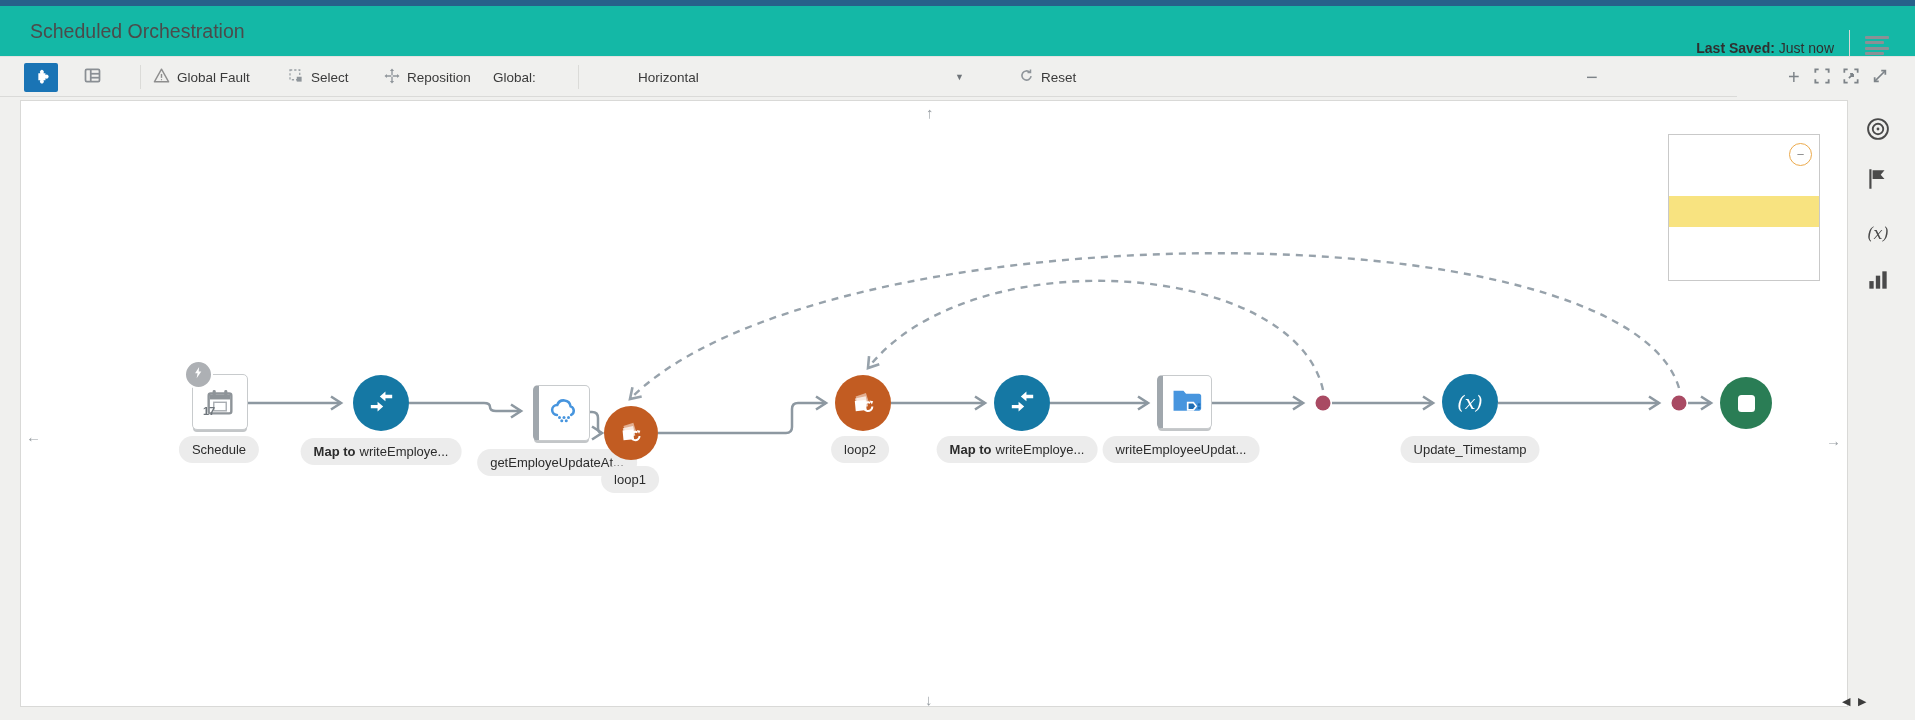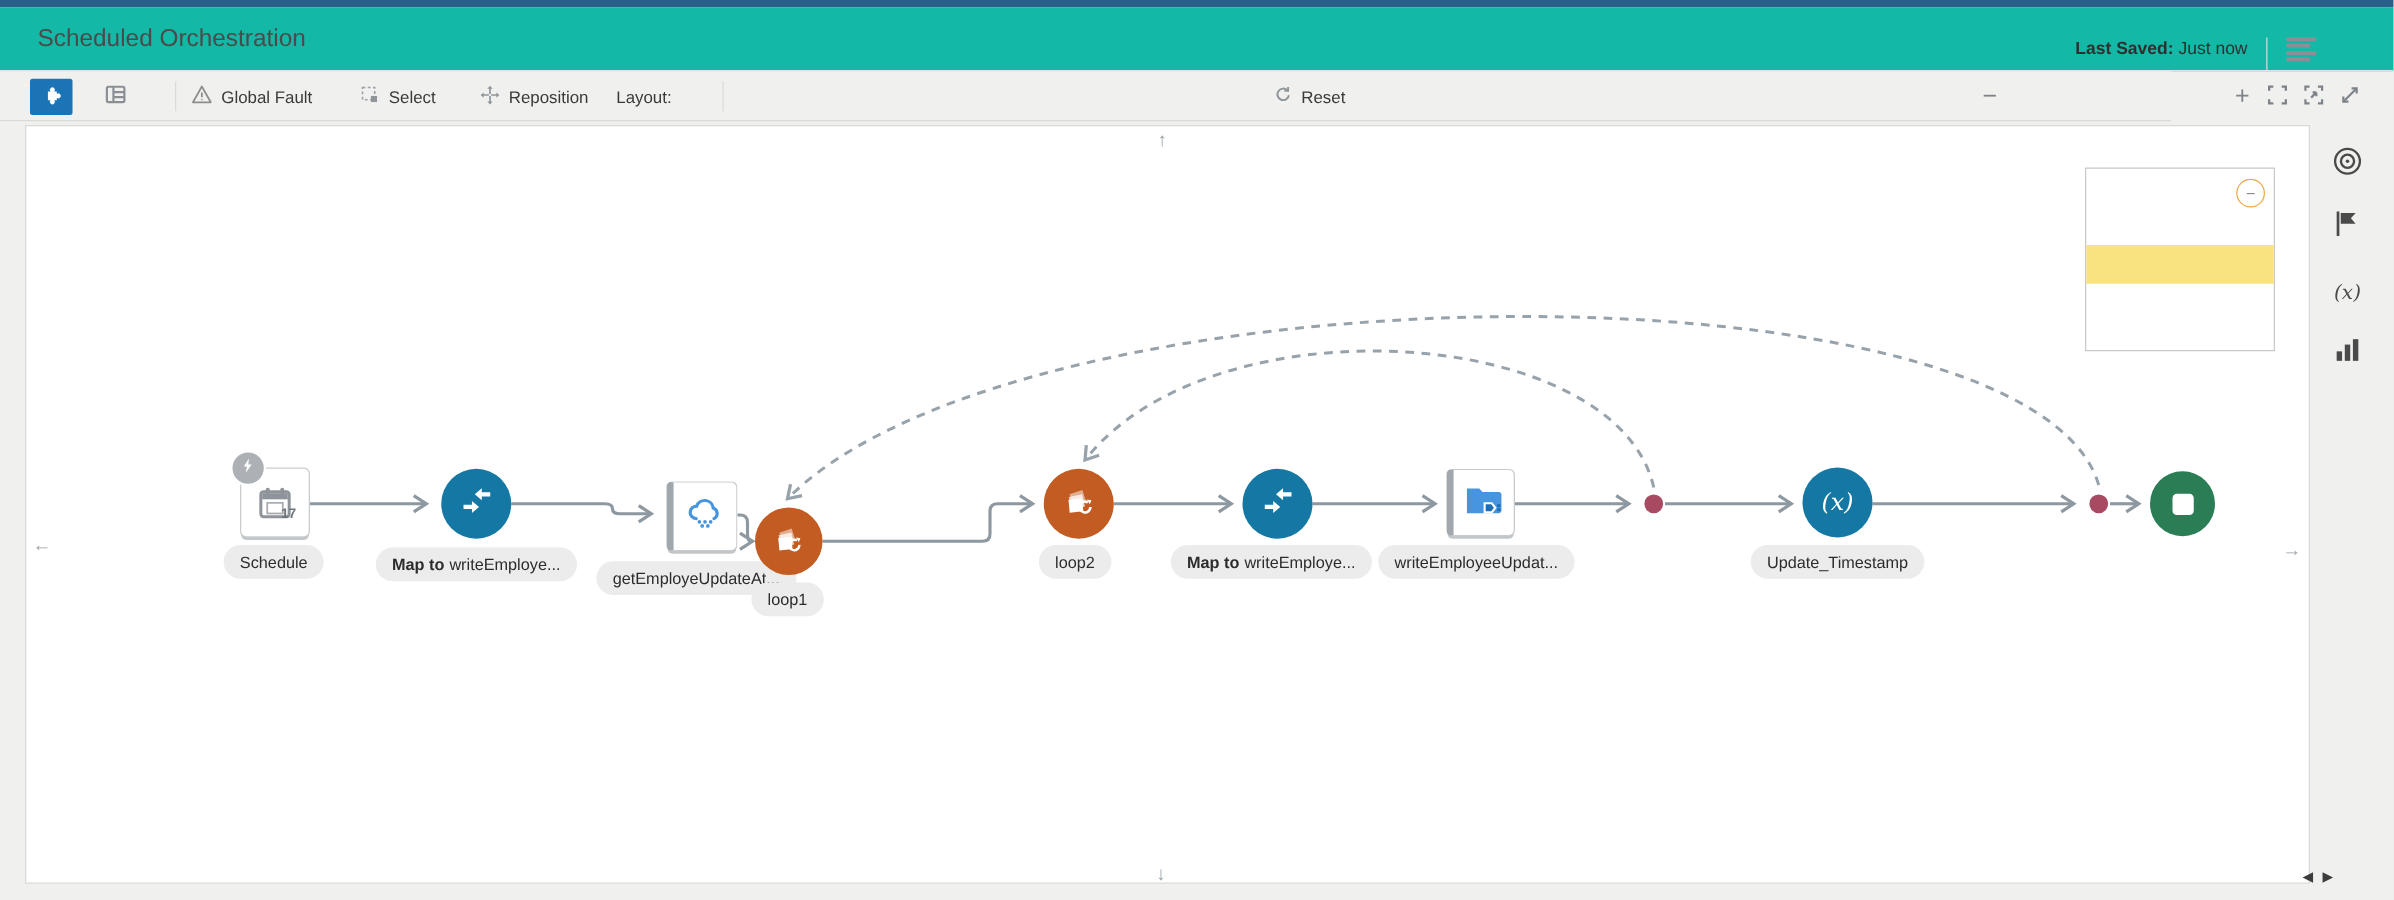--- a/index.html
+++ b/index.html
@@ -6,21 +6,21 @@
   *{box-sizing:border-box;}
   #stage{position:relative;width:1915px;height:720px;background:#f0f0ee;overflow:hidden;
          font-family:"Liberation Sans",sans-serif;color:#3c3c3c;}
   .abs{position:absolute;}
 
   
   #topbar{left:0;top:0;width:1915px;height:6px;background:#27618a;}
   #header{left:0;top:6px;width:1915px;height:51px;background:#14b8a6;border-bottom:1px solid #e3e3e1;
           display:flex;align-items:center;}
   #page-title{position:absolute;left:30px;font-size:19.5px;color:#4b4b4b;}
-  #header-right{position:absolute;right:60px;display:flex;align-items:flex-start;gap:15px;margin-top:23px;}
+  #header-right{position:absolute;right:24px;display:flex;align-items:flex-end;gap:15px;margin-top:23px;}
   #last-saved{font-size:14px;color:#2f2f2f;white-space:nowrap;}
   #last-saved b{font-weight:bold;}
   .vdiv{width:1px;height:26px;background:#d8d8d6;}
   .hamb{width:26px;height:20px;display:flex;flex-direction:column;justify-content:space-between;cursor:pointer;}
   .hamb i{display:block;height:3px;background:#8b9095;border-radius:1px;}
 
   
   #toolbar{left:0;top:57px;width:1737px;height:40px;background:#f0f0ee;border-bottom:1px solid #dadad8;}
   .tb-item{position:absolute;top:0;height:40px;display:flex;align-items:center;gap:6px;font-size:13.5px;color:#3a3a3a;cursor:pointer;}
   .tb-sep{position:absolute;top:8px;width:1px;height:24px;background:#dbdbd8;}
@@ -48,21 +48,21 @@
   .box-node{background:#fff;border:1px solid #c8cbcd;border-radius:5px;z-index:3;cursor:pointer;
             display:flex;align-items:center;justify-content:center;box-shadow:0 3px 0 -1px #c3c6c8;}
   .spine{border-left:6px solid #a0a7ad;}
   .pill{height:27px;line-height:27px;padding:0 13px;border-radius:13.5px;background:#ececec;color:#2c2c2c;
         font-size:13px;white-space:nowrap;transform:translateX(-50%);z-index:2;cursor:pointer;}
   .pill b{font-weight:bold;margin-right:4px;}
   .fx-glyph{font-family:"DejaVu Serif",serif;font-style:italic;font-size:19px;color:#fff;}
   .end-square{width:17px;height:17px;border-radius:3.5px;background:#fff;}
   #sched-badge{left:184px;top:360px;width:29px;height:29px;border-radius:50%;background:#adb0b4;border:2px solid #fff;
                z-index:4;display:flex;align-items:center;justify-content:center;}
-  #cal-day{position:absolute;left:0;top:20px;width:100%;text-align:right;font-size:11px;font-weight:bold;color:#6e757b;}
+  #cal-day{position:absolute;left:0;top:20px;width:100%;text-align:left;font-size:11px;font-weight:bold;color:#6e757b;}
 
   
   #minimap{left:1668px;top:134px;width:152px;height:147px;background:#fff;border:1px solid #c9c9c9;z-index:3;}
   #mm-band{position:absolute;left:0;top:61px;width:150px;height:31px;background:#f8e380;}
   #mm-collapse{left:1789px;top:143px;width:23px;height:23px;border-radius:50%;background:#fff;border:1.5px solid #ecaa4c;
                z-index:4;display:flex;align-items:center;justify-content:center;font-size:13px;color:#8b8b8b;cursor:pointer;}
 
   
   .rail-item{left:1862px;width:32px;height:32px;display:flex;align-items:center;justify-content:center;cursor:pointer;z-index:3;}
   .rail-fx{font-family:"DejaVu Serif",serif;font-style:italic;font-size:16px;color:#4a4a4a;}
@@ -133,23 +133,27 @@
     <div class="tb-item" style="left:383px">
       <span>
         <svg width="18" height="18" viewBox="0 0 24 24" fill="#8f959a">
             <path d="M12 2 14.8 5.2H12.9V10.9H11.1V5.2H9.2Z M12 22 9.2 18.8H11.1V13.1H12.9V18.8H14.8Z M2 12 5.2 9.2V11.1H10.9V12.9H5.2V14.8Z M22 12 18.8 14.8V12.9H13.1V11.1H18.8V9.2Z"></path>
           </svg>
       </span>
       <span>Reposition</span>
     </div>
 
     <div class="tb-item" style="left:493px;cursor:default">
-      <span>Layout:</span>
+      <span>Global:</span>
     </div>
     <div class="tb-sep" style="left:578px"></div>
+    <div class="tb-item" style="left:638px;width:340px">
+      <span>Horizontal</span>
+      <span class="caret" style="position:absolute;left:317px">▼</span>
+    </div>
 
     <div class="tb-item" style="left:1018px">
       <span>
         <svg width="17" height="17" viewBox="0 0 24 24" fill="none" stroke="#8f959a" stroke-width="2.2">
             <path d="M18.5 13a6.5 6.5 0 1 1-1.9-5.7"></path>
             <path d="M17.6 3.6v4.2h-4.2"></path>
           </svg>
       </span>
       <span>Reset</span>
     </div>

